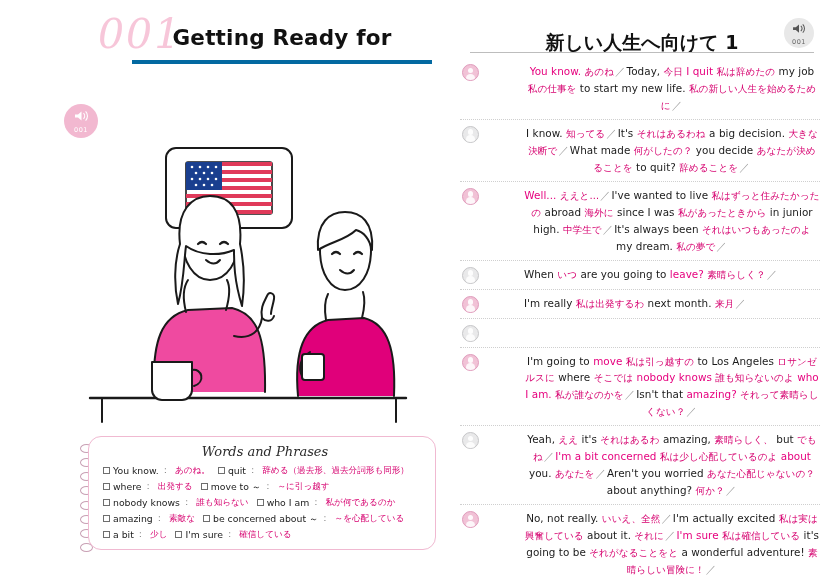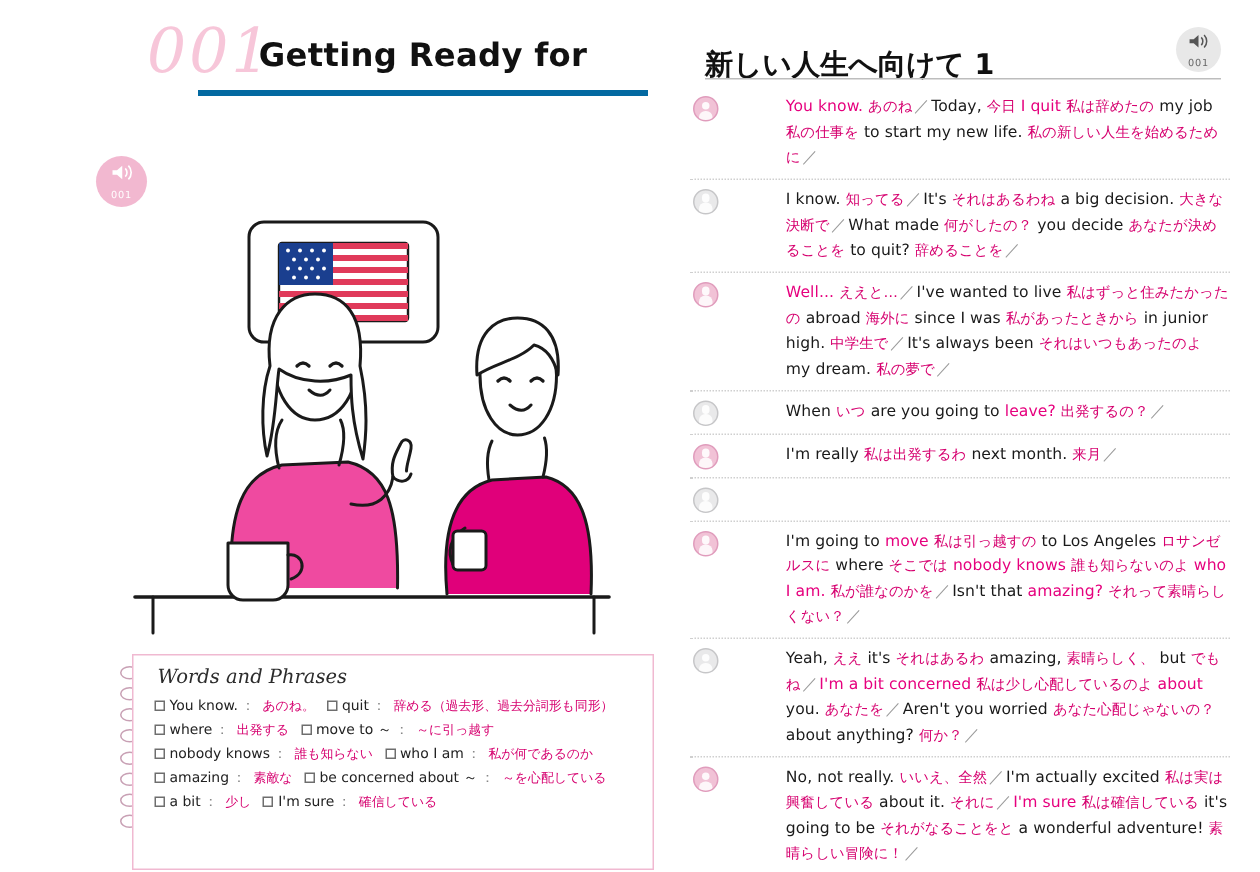--- a/index.html
+++ b/index.html
@@ -72,25 +72,26 @@
   
   .illus {
     position: absolute;
     left: 30px; top: 140px;
     width: 360px; height: 290px;
   }
   
   .wp-box {
     position: absolute;
     left: 52px; top: 436px;
-    width: 348px; height: 144px;
+    width: 348px; height: 114px;
     background: #ffffff;
     border: 1.4px solid #f0b9d1;
-    border-radius: 0;
+    border-radius: 13px;
     padding: 6px 10px 6px 14px;
+    text-align: center;
   }
   .wp-rings {
     position: absolute;
     left: 44px; top: 444px;
     width: 16px; height: 108px;
     display: flex;
     flex-direction: column;
     justify-content: space-between;
   }
   .ring {
@@ -124,20 +125,21 @@
   }
   .wp-item .en { font-family: "DejaVu Sans", sans-serif; }
   .wp-item .ja { color: #d6006f; margin-left: 3px; font-size: 8.6px; }
   .wp-sep { color: #888; margin: 0 2px; }
 
   
   .right-page {
     position: relative;
     width: 420px; height: 581px;
     padding: 22px 26px 10px 22px;
+    text-align: center;
   }
   .right-title {
     font-family: "DejaVu Sans", sans-serif;
     font-size: 19px;
     font-weight: bold;
     color: #111;
     margin: 8px 0 0 10px;
   }
   .right-badge {
     position: absolute;
@@ -415,21 +417,21 @@
         <div class="line-row">
           <div class="avatar b"></div>
           <div class="sent"><span>I know.</span><span> </span><span class="jp">知ってる</span><span class="sl">／</span><span>It's</span><span> </span><span class="jp">それはあるわね</span><span> </span><span>a big decision.</span><span> </span><span class="jp">大きな決断で</span><span class="sl">／</span><span>What made</span><span> </span><span class="jp">何がしたの？</span><span> </span><span>you decide</span><span> </span><span class="jp">あなたが決めることを</span><span> </span><span>to quit?</span><span> </span><span class="jp">辞めることを</span><span class="sl">／</span></div>
         </div>
         <div class="line-row">
           <div class="avatar a"></div>
           <div class="sent"><span class="pk">Well...</span><span> </span><span class="jp">ええと…</span><span class="sl">／</span><span>I've wanted to live</span><span> </span><span class="jp">私はずっと住みたかったの</span><span> </span><span>abroad</span><span> </span><span class="jp">海外に</span><span> </span><span>since I was</span><span> </span><span class="jp">私があったときから</span><span> </span><span>in junior high.</span><span> </span><span class="jp">中学生で</span><span class="sl">／</span><span>It's always been</span><span> </span><span class="jp">それはいつもあったのよ</span><span> </span><span>my dream.</span><span> </span><span class="jp">私の夢で</span><span class="sl">／</span></div>
         </div>
         <div class="line-row">
           <div class="avatar b"></div>
-          <div class="sent"><span>When</span><span> </span><span class="jp">いつ</span><span> </span><span>are you going to</span><span> </span><span class="pk">leave?</span><span> </span><span class="jp">出発するの？</span><span class="sl">／</span></div>
+          <div class="sent"><span>When</span><span> </span><span class="jp">いつ</span><span> </span><span>are you going to</span><span> </span><span class="pk">leave?</span><span> </span><span class="jp">素晴らしく？</span><span class="sl">／</span></div>
         </div>
         <div class="line-row">
           <div class="avatar a"></div>
           <div class="sent"><span>I'm really</span><span> </span><span class="jp">私は出発するわ</span><span> </span><span>next month.</span><span> </span><span class="jp">来月</span><span class="sl">／</span></div>
         </div>
         <div class="line-row">
           <div class="avatar b"></div>
         </div>
         <div class="line-row">
           <div class="avatar a"></div>

